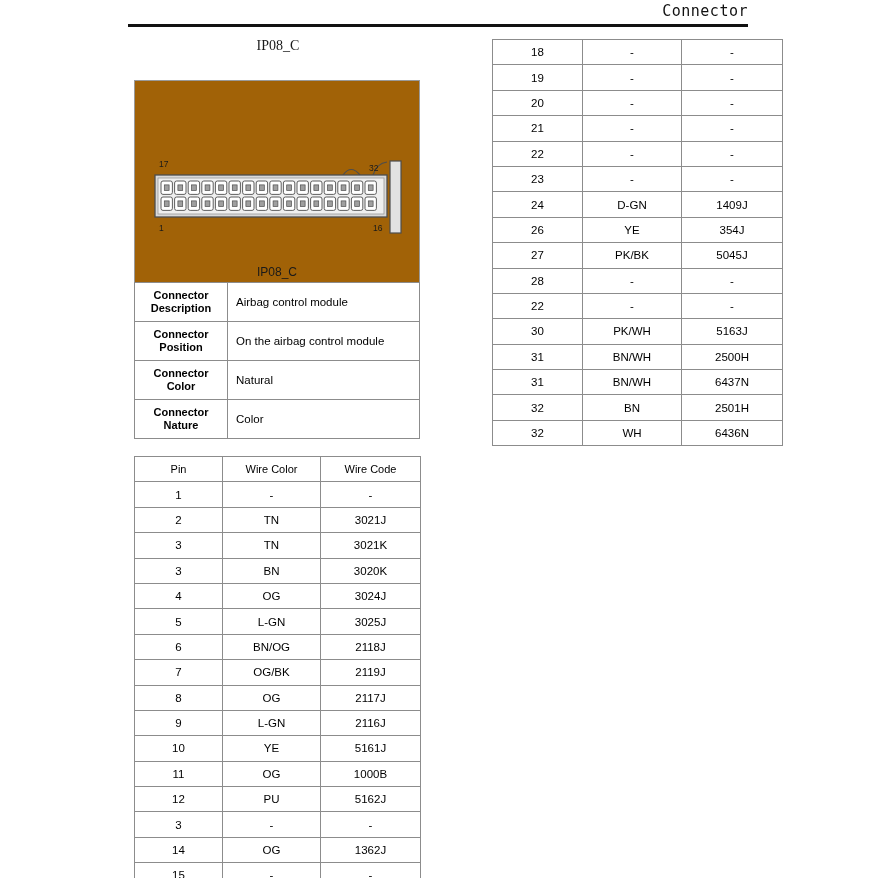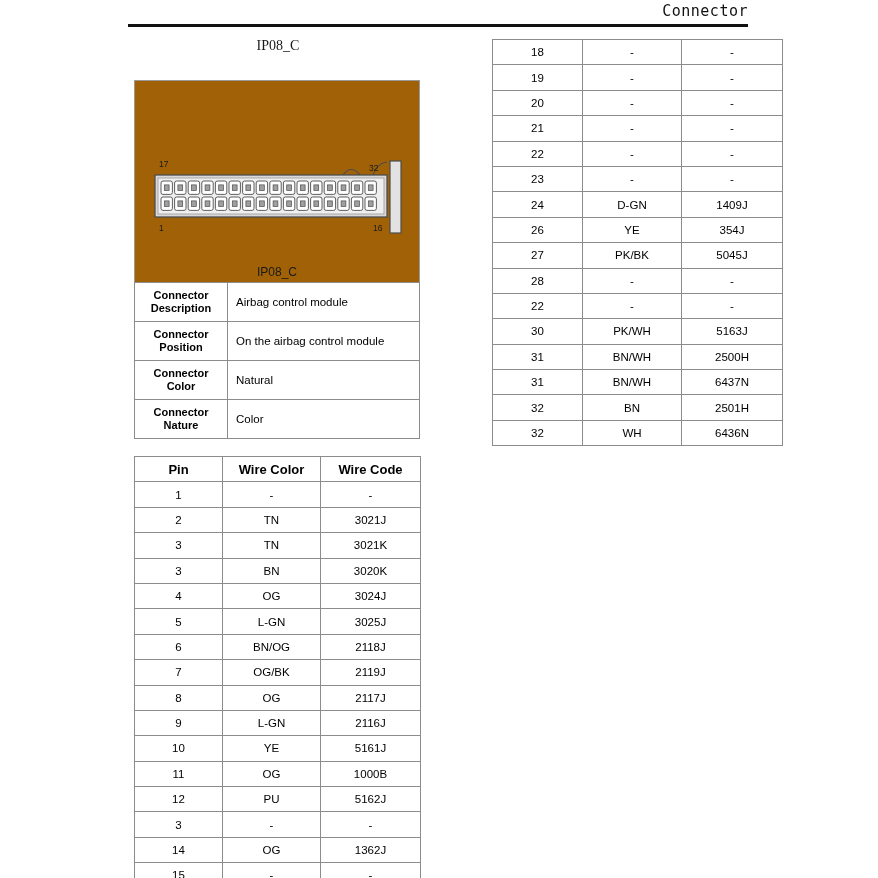--- a/index.html
+++ b/index.html
@@ -113,21 +113,21 @@
   }
 
   
   #pin-table-left {
     position: absolute;
     left: 134px;
     top: 456px;
     width: 286px;
   }
   #pin-table-left th, #pin-table-left td { height: 24.4px; }
-  #pin-table-left th { font-weight: bold; font-size: 13px; }
+  #pin-table-left th { font-weight: normal; font-size: 11px; }
   #pin-table-left col.c-pin  { width: 88px; }
   #pin-table-left col.c-col  { width: 98px; }
   #pin-table-left col.c-code { width: 100px; }
 
   #pin-table-right {
     position: absolute;
     left: 456px;
     top: 39px;
     width: 290px;
     margin-left: 36px;

